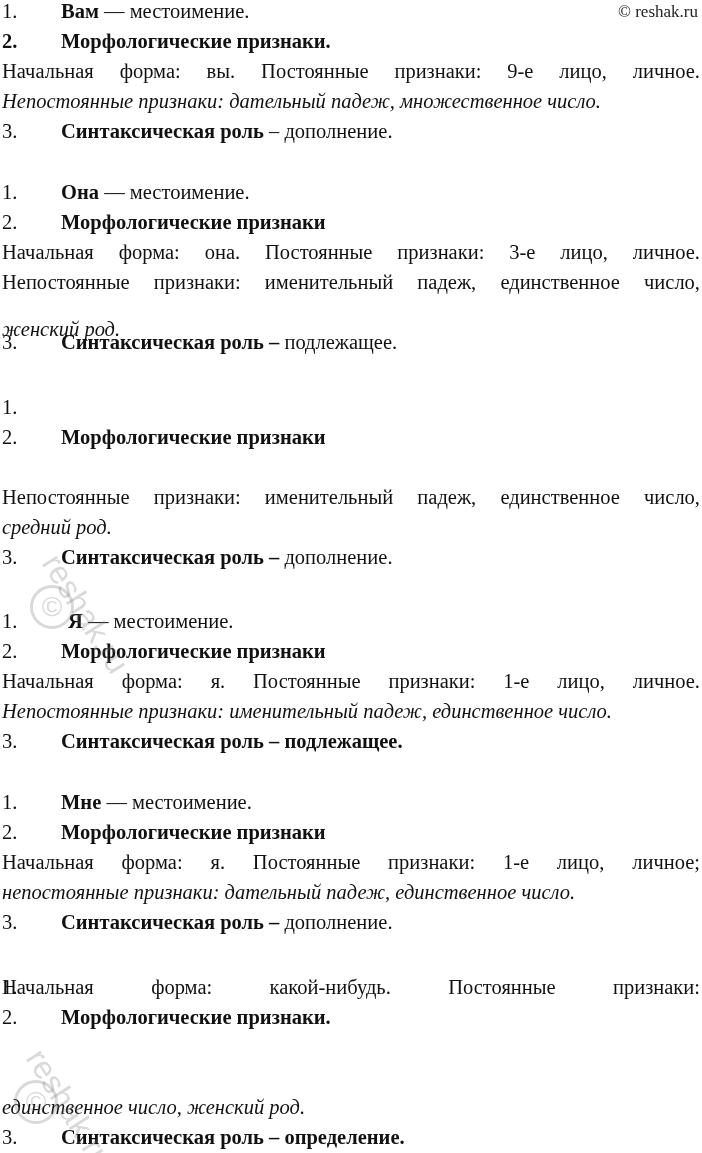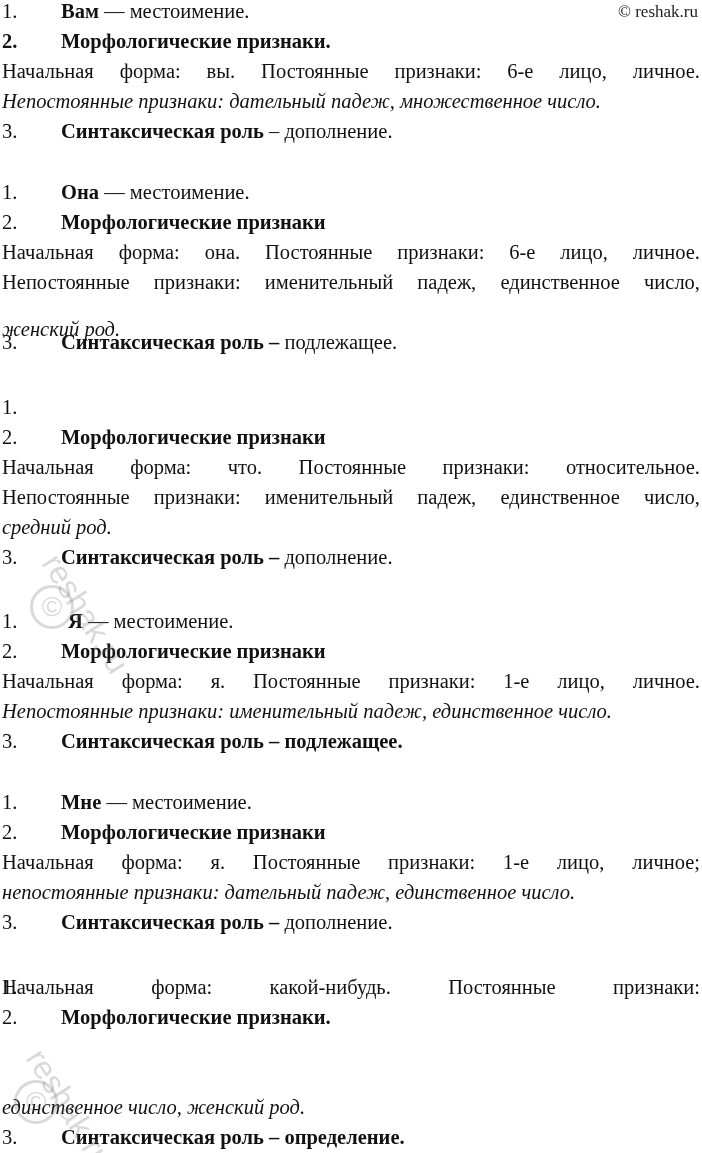--- a/index.html
+++ b/index.html
@@ -27,51 +27,50 @@
   <div class="wm-top">© reshak.ru</div>
 
   <div class="line" style="top:-4px">
     <span class="num">1.</span>
     <span class="content"><b>Вам</b><span> — местоимение.</span></span>
   </div>
   <div class="line" style="top:26px">
     <b class="num">2.</b>
     <span class="content"><b>Морфологические признаки.</b></span>
   </div>
-  <div class="line justify" style="top:56px">Начальная форма: вы. Постоянные признаки: 6-е лицо, личное.</div>
+  <div class="line justify" style="top:56px">Начальная форма: вы. Постоянные признаки: 9-е лицо, личное.</div>
   <div class="line plain" style="top:86px">Непостоянные признаки: дательный падеж, множественное число.</div>
   <div class="line" style="top:116px">
     <span class="num">3.</span>
     <span class="content"><b>Синтаксическая роль</b><span> – дополнение.</span></span>
   </div>
 
   <div class="line" style="top:177px">
     <span class="num">1.</span>
     <span class="content"><b>Она</b><span> — местоимение.</span></span>
   </div>
   <div class="line" style="top:207px">
     <span class="num">2.</span>
     <span class="content"><b>Морфологические признаки</b></span>
   </div>
-  <div class="line justify" style="top:237px">Начальная форма: она. Постоянные признаки: 6-е лицо, личное.</div>
+  <div class="line justify" style="top:237px">Начальная форма: она. Постоянные признаки: 3-е лицо, личное.</div>
   <div class="line justify" style="top:267px">Непостоянные признаки: именительный падеж, единственное число,</div>
   <div class="line plain" style="top:314px">женский род.</div>
   <div class="line" style="top:327px">
     <span class="num">3.</span>
     <span class="content"><b>Синтаксическая роль –</b><span> подлежащее.</span></span>
   </div>
 
   <div class="line" style="top:392px">
     <span class="num">1.</span>
   </div>
   <div class="line" style="top:422px">
     <span class="num">2.</span>
     <span class="content"><b>Морфологические признаки</b></span>
   </div>
-  <div class="line justify" style="top:452px">Начальная форма: что. Постоянные признаки: относительное.</div>
   <div class="line justify" style="top:482px">Непостоянные признаки: именительный падеж, единственное число,</div>
   <div class="line plain" style="top:512px">средний род.</div>
   <div class="line" style="top:542px">
     <span class="num">3.</span>
     <span class="content"><b>Синтаксическая роль –</b><span> дополнение.</span></span>
   </div>
 
   <div class="line" style="top:606px">
     <span class="num">1.</span>
     <span class="content" style="left:66px"><b>Я</b><span> — местоимение.</span></span>

